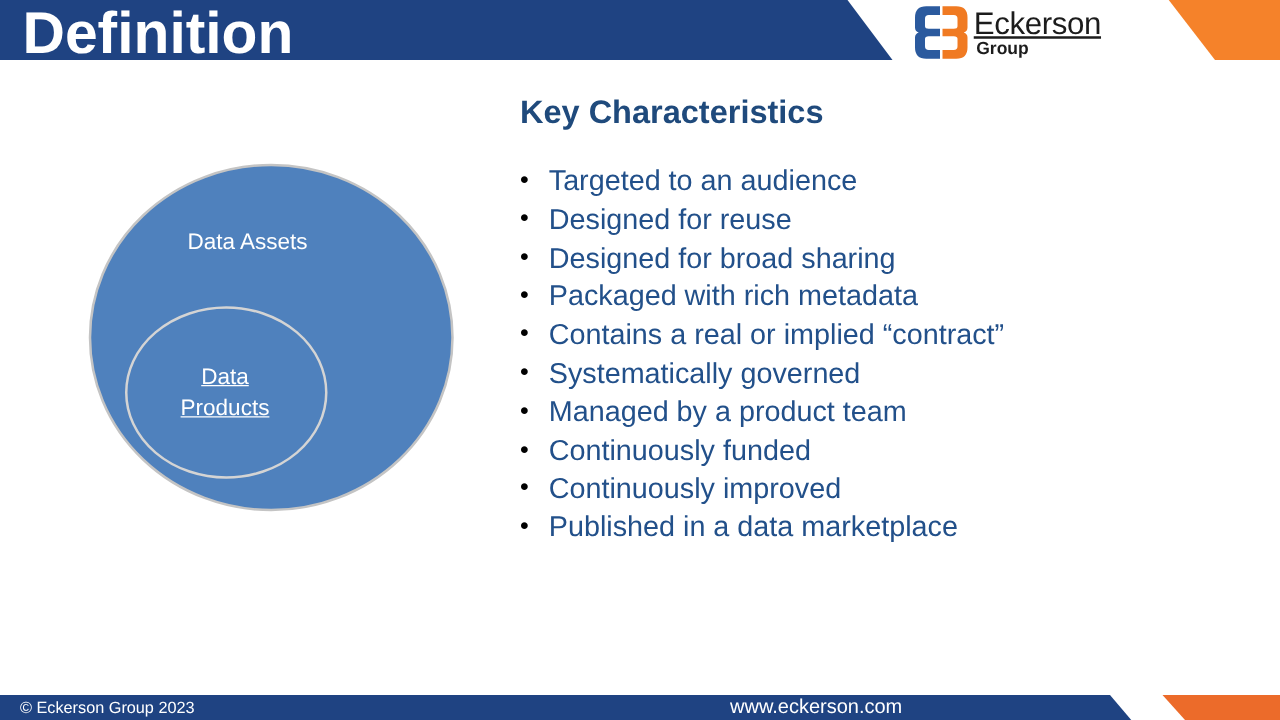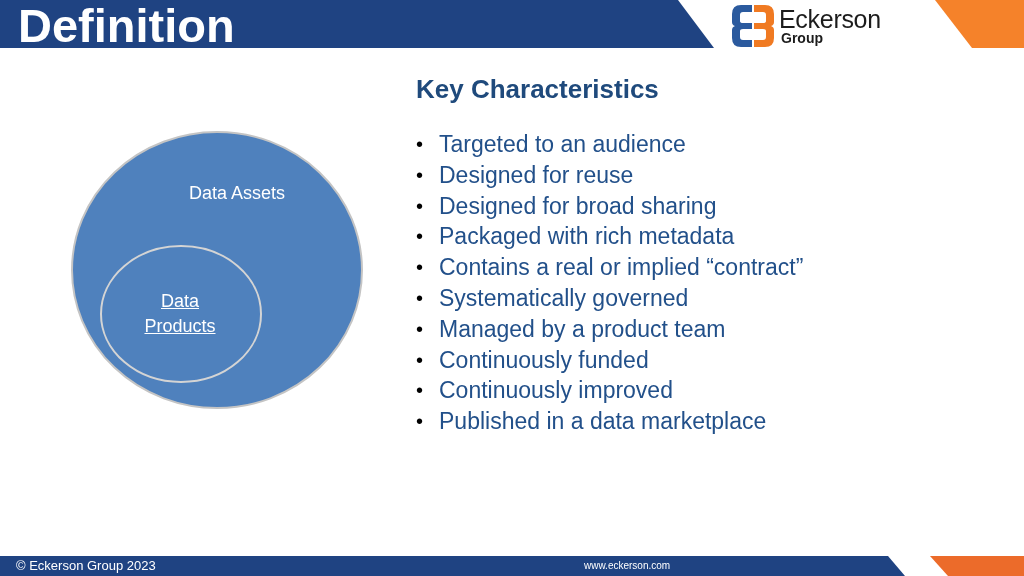--- a/index.html
+++ b/index.html
@@ -17,30 +17,31 @@
     }
 
     .logo {
       position: absolute; left: 731px; top: 4px; width: 160px; height: 44px;
     }
     .logo-mark { position: absolute; left: 0; top: 0; }
     .logo-word {
       position: absolute; left: 48px; top: 2px;
       font-size: 25px; color: #1c1c1c; line-height: 26px;
       letter-spacing: -0.3px;
+      text-decoration: underline;
     }
     .logo-sub {
       position: absolute; left: 50px; top: 27px;
       font-size: 14px; color: #1c1c1c; line-height: 15px; font-weight: bold;
     }
 
     .diagram { position: absolute; left: 0; top: 0; }
     .outer-label {
       position: absolute; left: 150px; top: 183px; width: 135px;
-      text-align: right; font-size: 18px; color: #ffffff;
+      text-align: left; font-size: 18px; color: #ffffff;
     }
     .inner-label {
       position: absolute; left: 120px; top: 289px; width: 120px;
       text-align: center; font-size: 18px; color: #ffffff; line-height: 25px; text-decoration: underline;
     }
 
     .kc-title {
       position: absolute; left: 416px; top: 74px;
       font-size: 26px; font-weight: bold; color: #1f4a7c;
     }
@@ -56,21 +57,21 @@
     }
 
     .footer-band { position: absolute; left: 0; top: 556px; width: 1024px; height: 20px; }
     .footer-band svg { position: absolute; left: 0; top: 0; }
     .footer-copy {
       position: absolute; left: 16px; top: 559px;
       font-size: 13px; color: #ffffff; line-height: 14px;
     }
     .footer-url {
       position: absolute; left: 584px; top: 559px;
-      font-size: 10px; color: #ffffff; line-height: 14px;
+      font-size: 16px; color: #ffffff; line-height: 14px;
     }
   </style>
 </head>
 <body>
 
 <div class="header-band">
   <svg width="1024" height="48">
     <polygon points="0,0 678,0 714,48 0,48" fill="#1f4382"></polygon>
     <polygon points="935,0 1024,0 1024,48 972,48" fill="#f5822a"></polygon>
   </svg>

